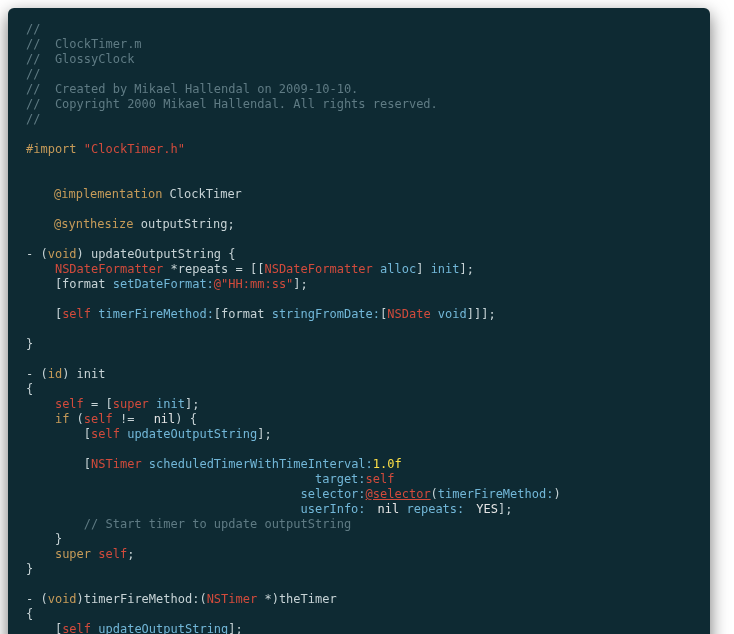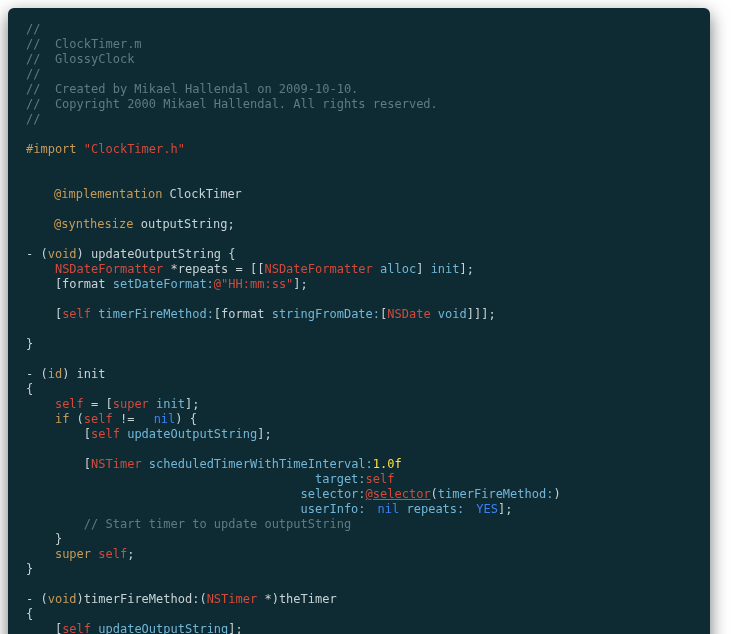--- a/index.html
+++ b/index.html
@@ -36,21 +36,21 @@
   .str  { color: #d24b3c; }   
   .kw   { color: #c69b59; text-align: center; }   
   .type { color: #d24b3c; margin-top: 45px; }   
   .msg  { color: #72b7d8; }   
   .dir  { color: #c69b59; margin-left: 28px; }   
   .id   { color: #c7d3d6; text-align: right; }   
   .pun  { color: #c7d3d6; }   
   .self { color: #d24b3c; }   
   .num  { color: #fde047; }   
   .tok  { color: #d24b3c; text-decoration: underline; }   
-  .nil  { color: #3b82f6; padding-left: 12px; }   
+  .nil  { color: #e5e5e5; padding-left: 12px; }   
 </style>
 </head>
 <body>
 
 <div class="window">
 <pre><span class="cmt">//</span>
 <span class="cmt">//  ClockTimer.m</span>
 <span class="cmt">//  GlossyClock</span>
 <span class="cmt">//</span>
 <span class="cmt">//  Created by Mikael Hallendal on 2009-10-10.</span>

